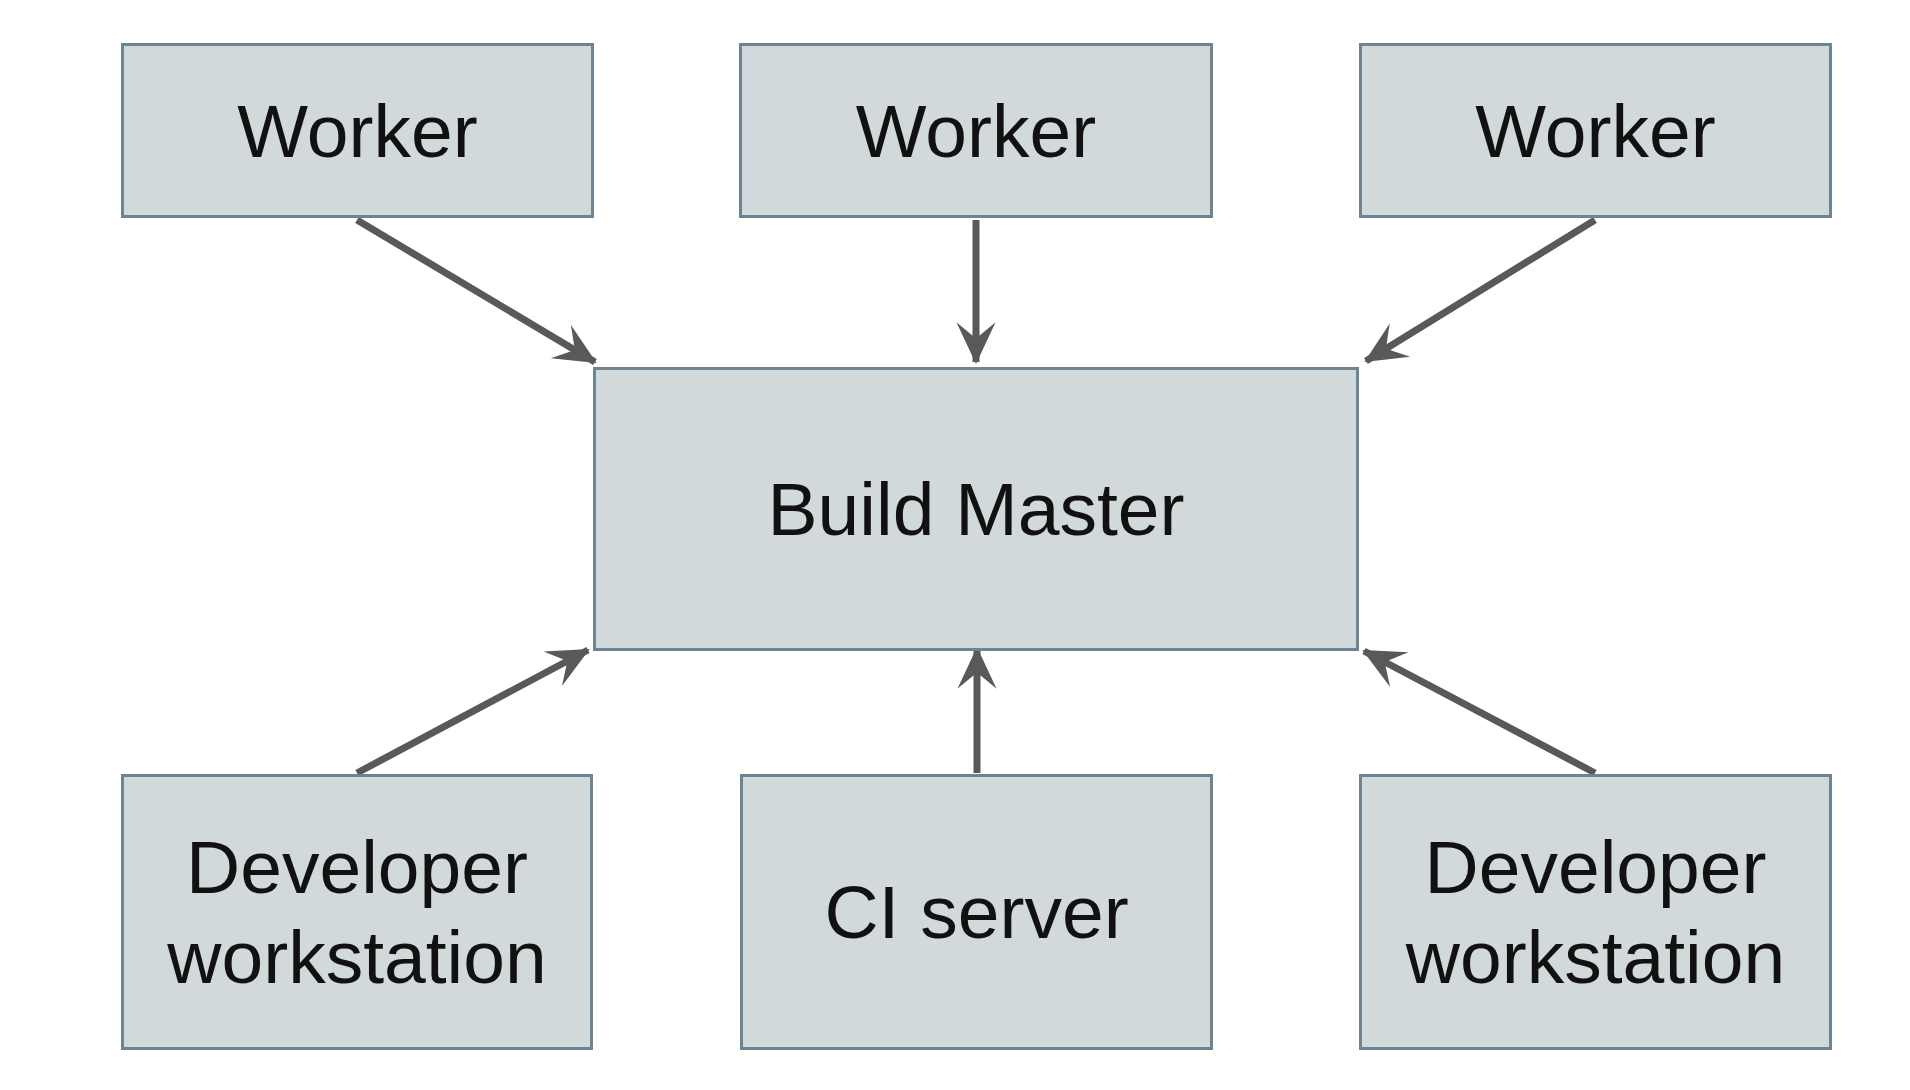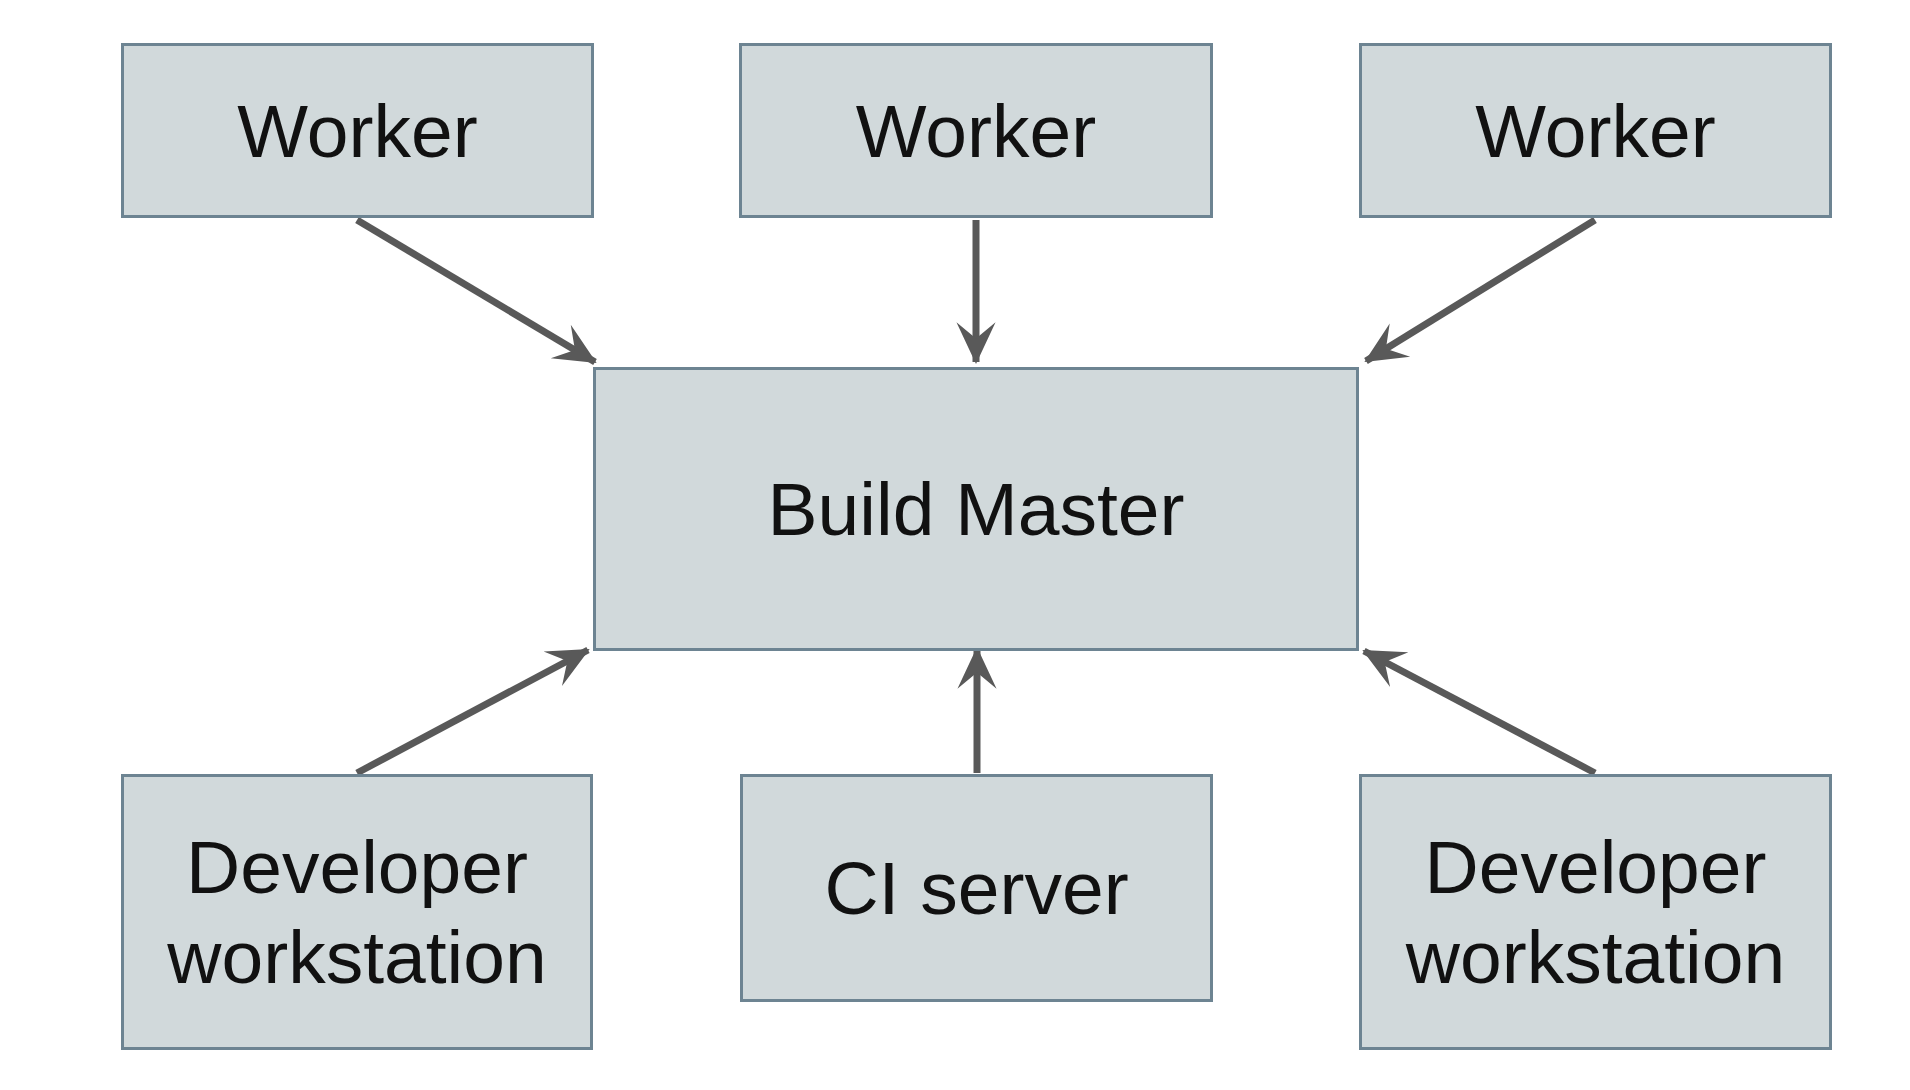--- a/index.html
+++ b/index.html
@@ -30,21 +30,21 @@
     padding: 0 5px;
   }
   
   .n-worker-1 { left: 121px; top: 43px;  width: 473px; height: 175px; }
   .n-worker-2 { left: 739px; top: 43px;  width: 474px; height: 175px; }
   .n-worker-3 { left: 1359px; top: 43px; width: 473px; height: 175px; }
   
   .n-build-master { left: 593px; top: 367px; width: 766px; height: 284px; }
   
   .n-dev-left  { left: 121px;  top: 774px; width: 472px; height: 276px; }
-  .n-ci-server { left: 740px;  top: 774px; width: 473px; height: 228px; }
+  .n-ci-server { left: 740px;  top: 774px; width: 473px; height: 276px; }
   .n-dev-right { left: 1359px; top: 774px; width: 473px; height: 276px; }
 
   .edges-layer {
     position: absolute;
     left: 0; top: 0;
     width: 1910px;
     height: 1090px;
     pointer-events: none;
   }
   .edge-line {

